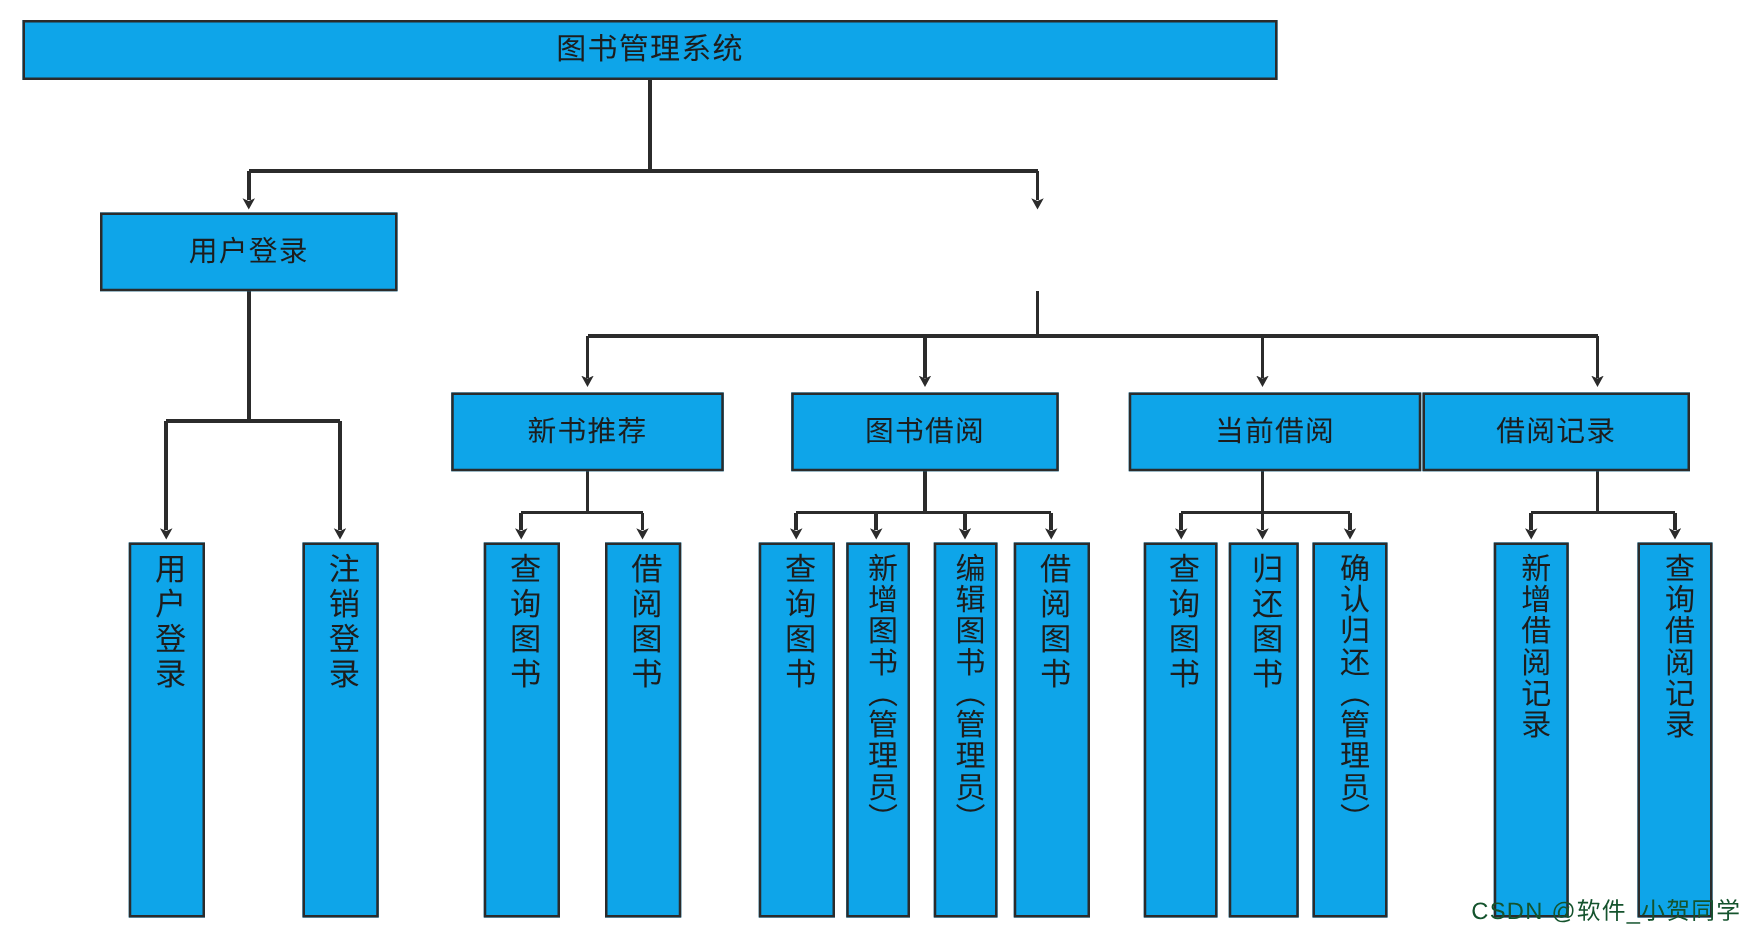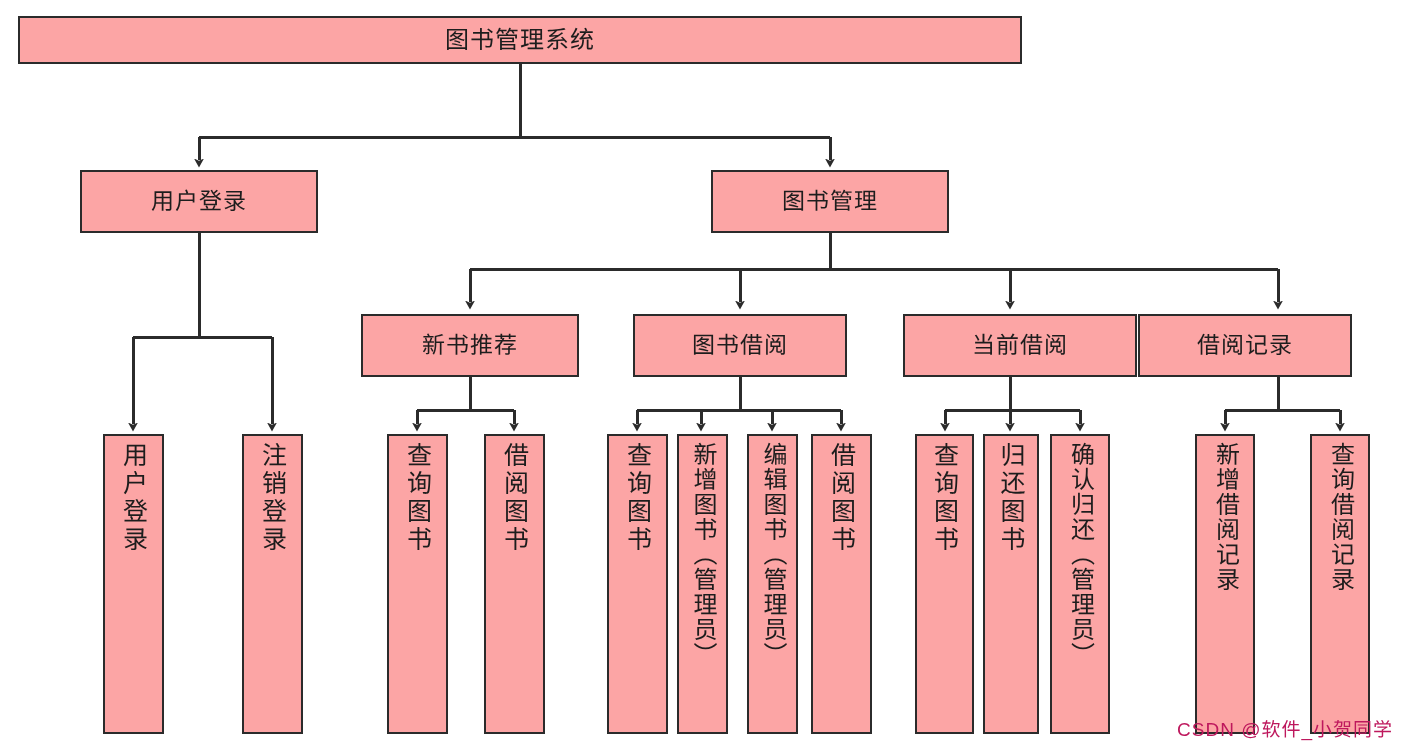--- a/index.html
+++ b/index.html
@@ -19,21 +19,21 @@
   #wires{
     position:absolute;
     left:0; top:0;
     width:1405px; height:747px;
     pointer-events:none;
   }
   
   .node{
     position:absolute;
     box-sizing:border-box;
-    background:#fca5a5;
+    background:#0ea5e9;
     border:2px solid #2b2b2b;
     display:flex;
     align-items:center;
     justify-content:center;
     color:#1d1d1d;
     z-index:2;
   }
   .node-h{            
     font-size:23px;
     letter-spacing:1px;
@@ -61,21 +61,21 @@
   .vtext.tall{
     font-size:24px;
     letter-spacing:1px;
   }
   
   #watermark{
     position:absolute;
     right:12px;
     bottom:6px;
     font-size:19px;
-    color:#be185d;
+    color:#14532d;
     letter-spacing:1px;
     white-space:nowrap;
     z-index:5;
   }
 </style>
 </head>
 <body>
 
 <div id="canvas">
 
@@ -130,23 +130,20 @@
   </svg>
 
   <div class="node node-h node-root" style="left:18px;top:16px;width:1004px;height:48px;">
     <span>图书管理系统</span>
   </div>
 
   <div class="node node-h" style="left:80px;top:170px;width:238px;height:63px;">
     <span>用户登录</span>
   </div>
 
-  <div class="node node-h" style="left:711px;top:170px;width:238px;height:63px;">
-    <span>图书管理</span>
-  </div>
 
   <div class="node node-h" style="left:361px;top:314px;width:218px;height:63px;">
     <span>新书推荐</span>
   </div>
 
   <div class="node node-h" style="left:633px;top:314px;width:214px;height:63px;text-align:center;">
     <span>图书借阅</span>
   </div>
 
   <div class="node node-h" style="left:903px;top:314px;width:234px;height:63px;">

